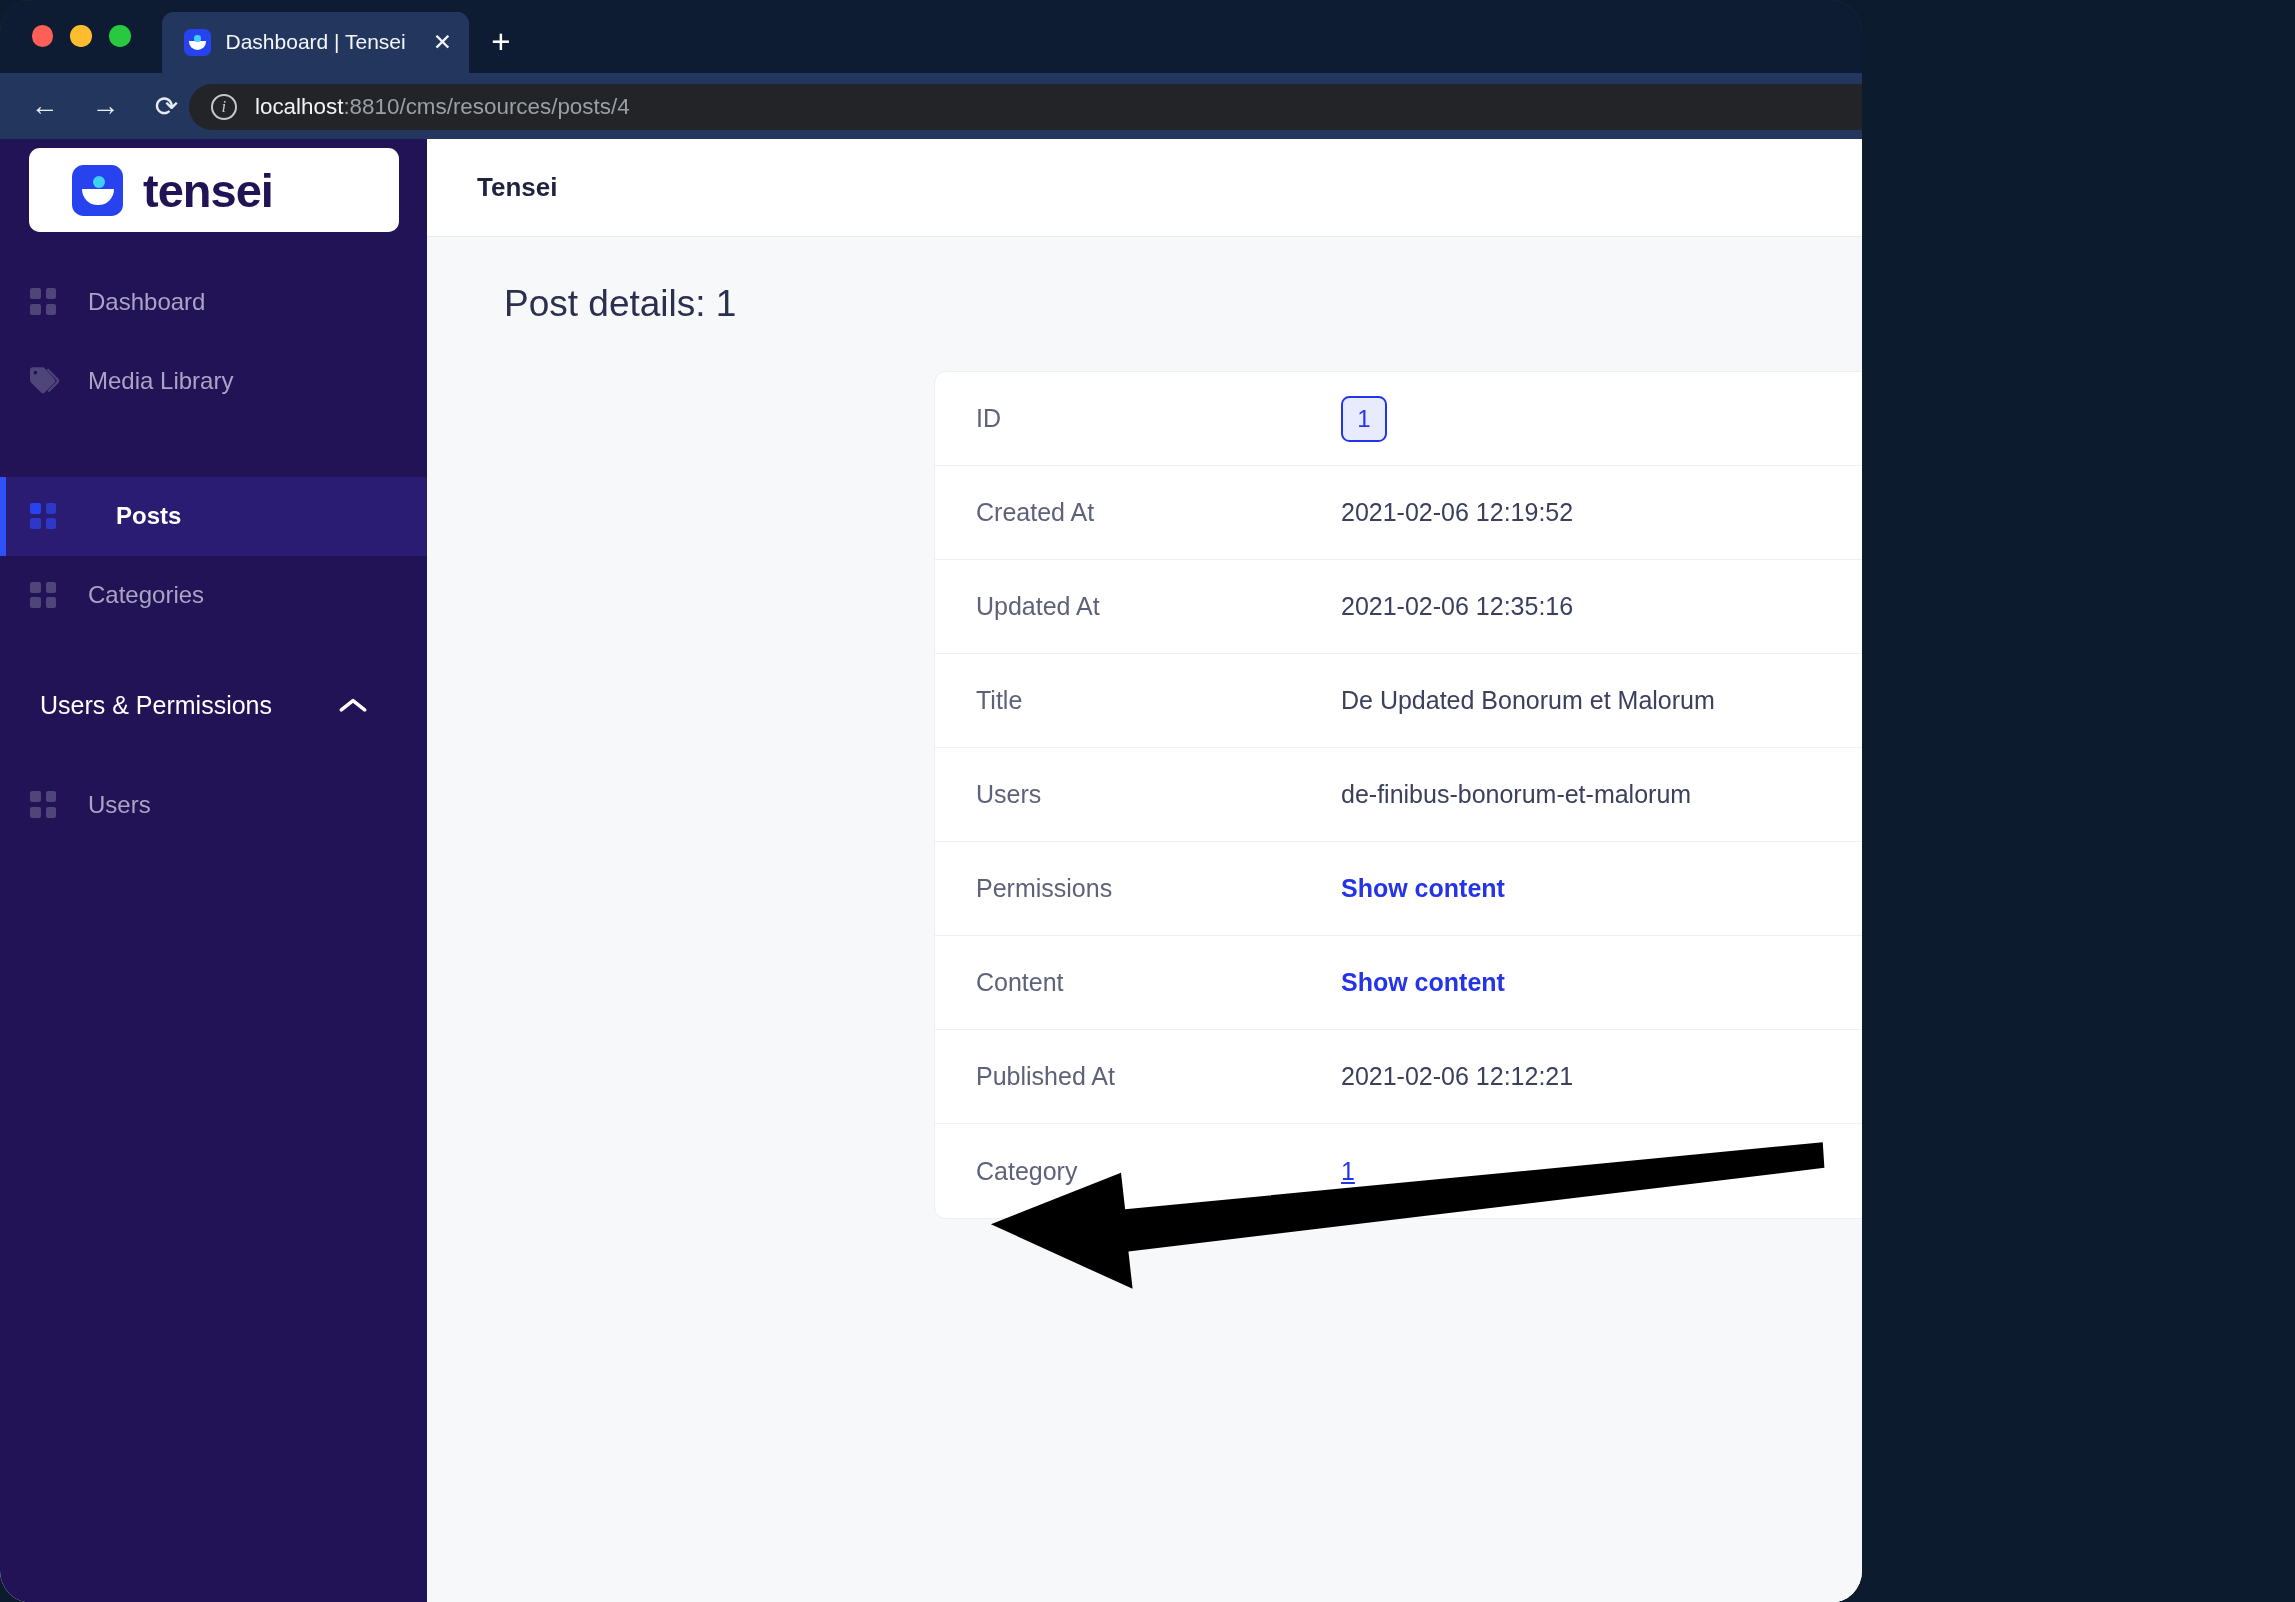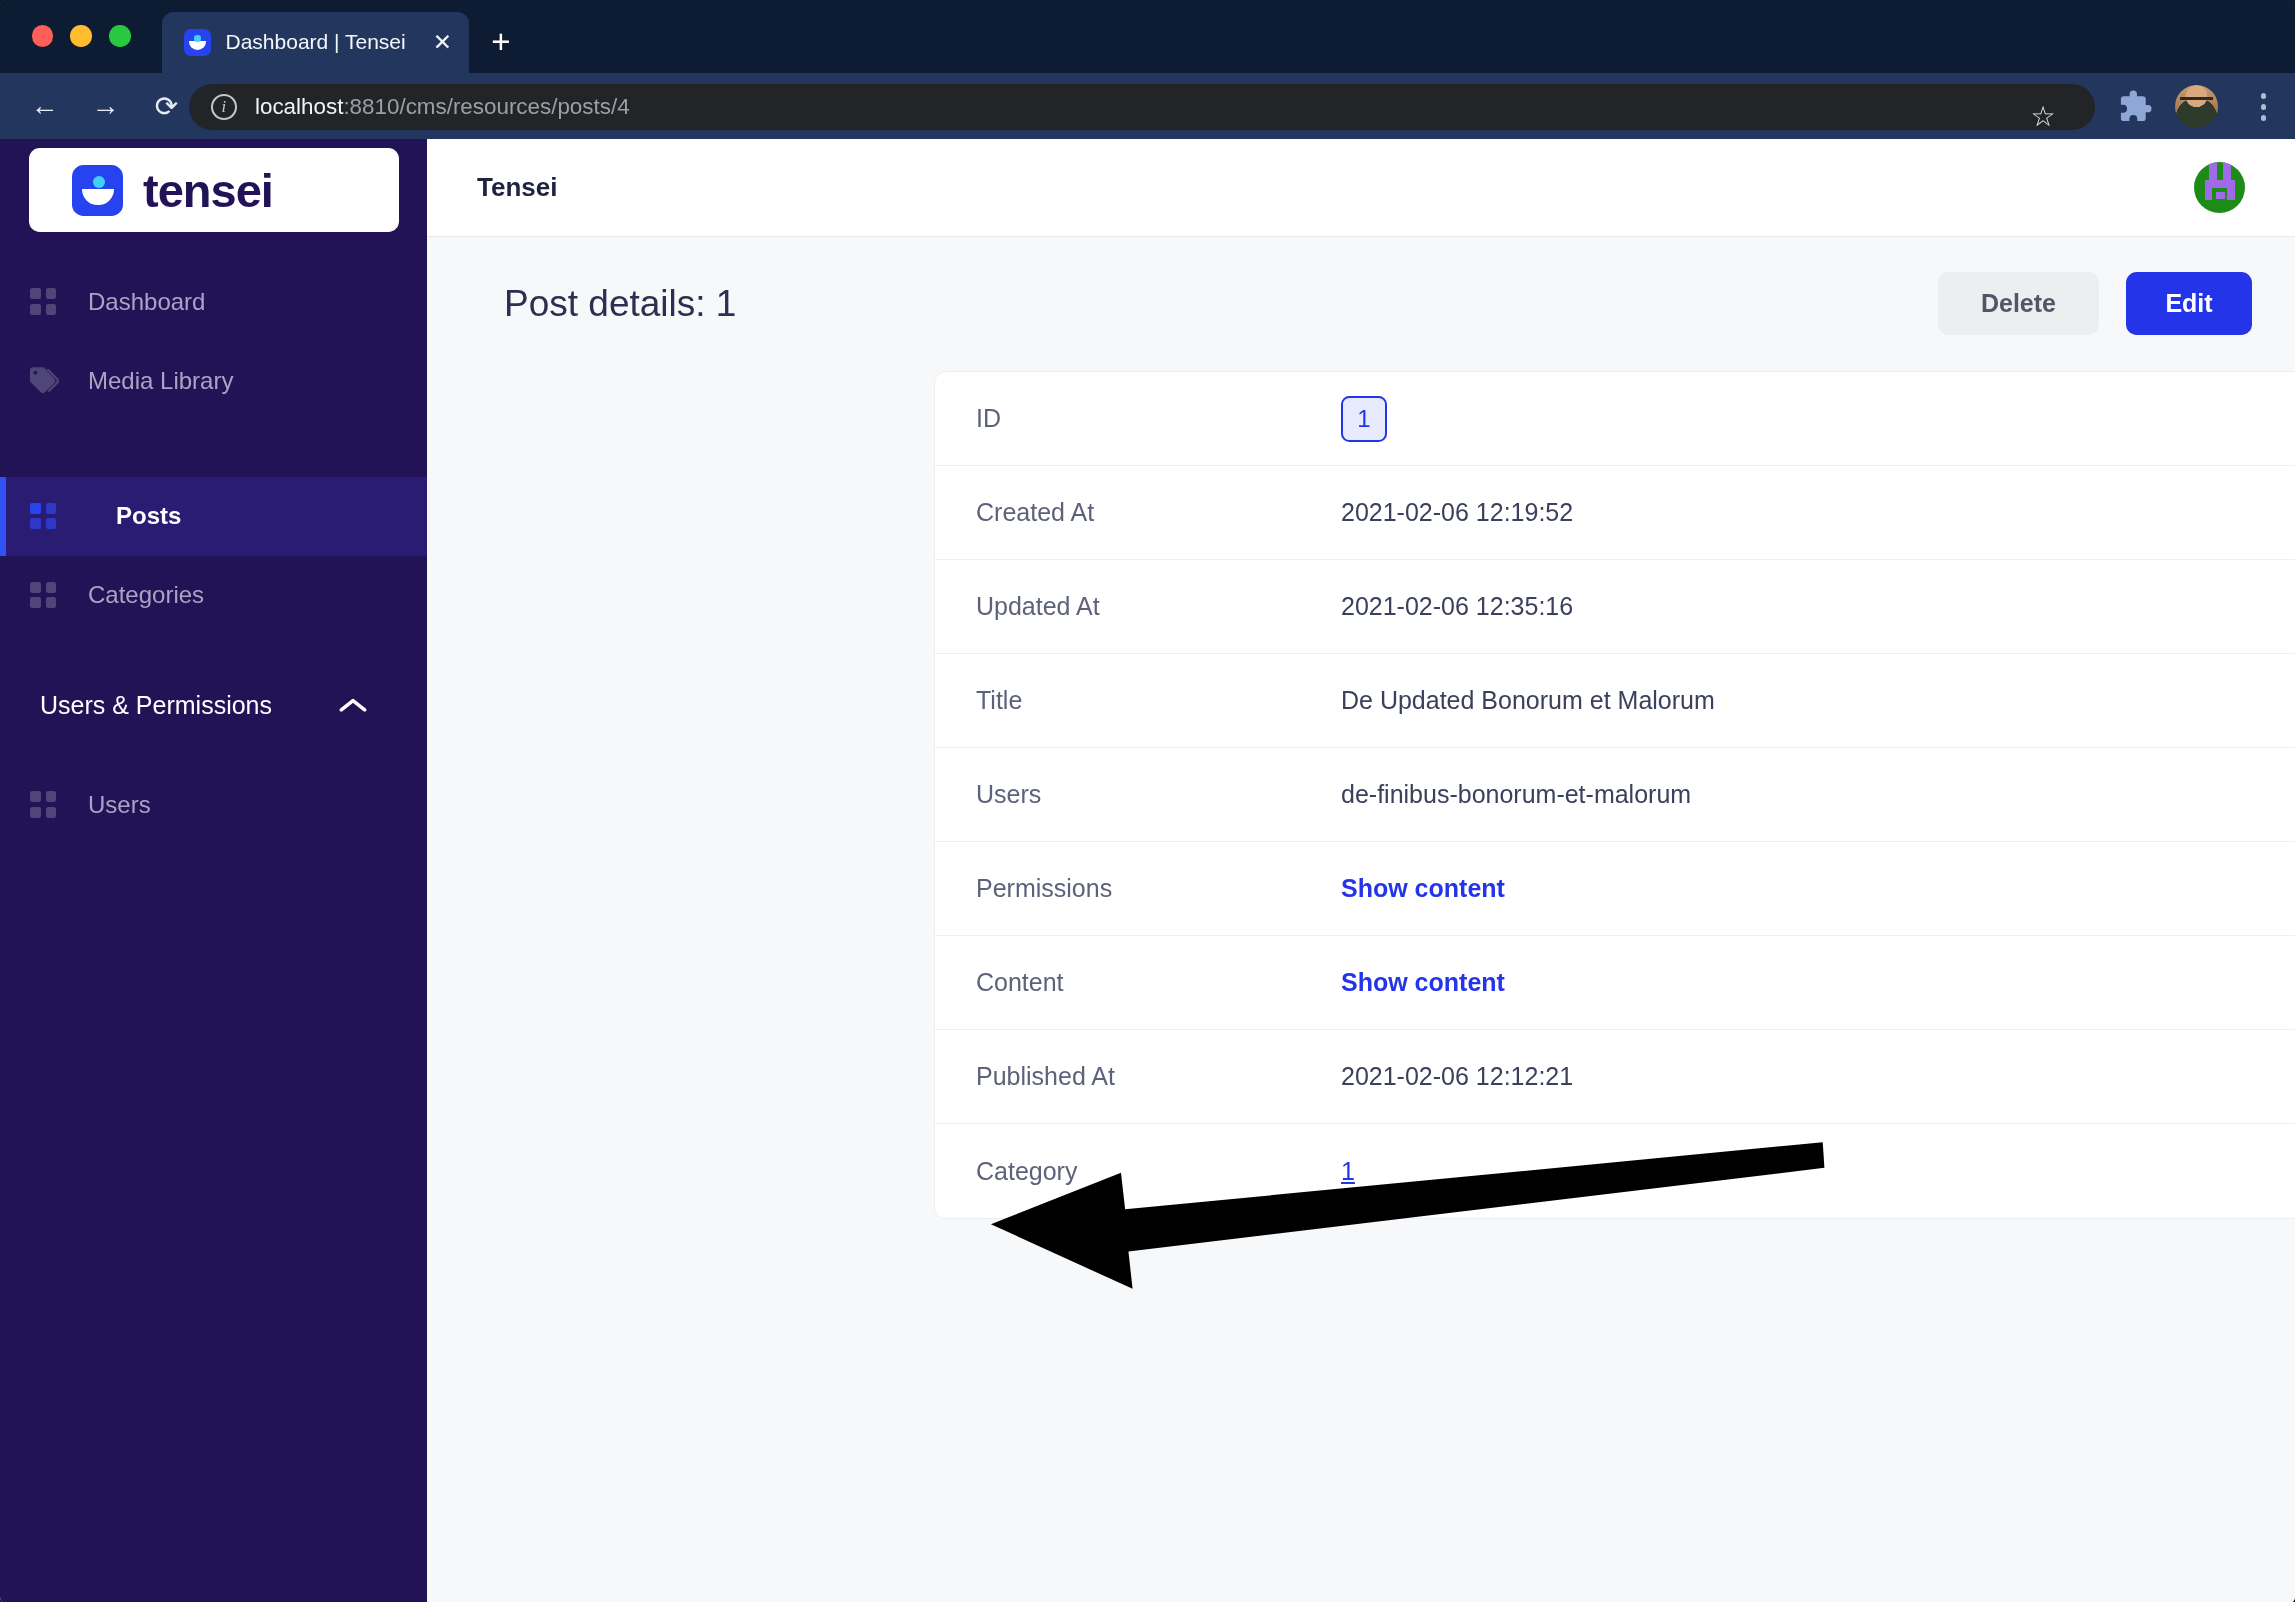--- a/index.html
+++ b/index.html
@@ -6,23 +6,23 @@
   html, body {
     width: 2295px; height: 1603px;
     background: #0d1b2e;
     font-family: "Liberation Sans", sans-serif;
     overflow: hidden;
   }
 
   
   #browser {
     position: absolute; left: 0; top: 0;
-    width: 2295px; height: 1603px;
+    width: 1862px; height: 1603px;
     background: #14532d;
-    border-radius: 6px;
+    border-radius: 32px;
     overflow: hidden;
   }
   #tabstrip {
     position: absolute; left: 0; top: 0;
     width: 2295px; height: 73px;
     background: #0e1c33;
   }
   #traffic {
     position: absolute; left: 31.5px; top: 25px;
     display: flex; gap: 17.4px; align-items: center;

